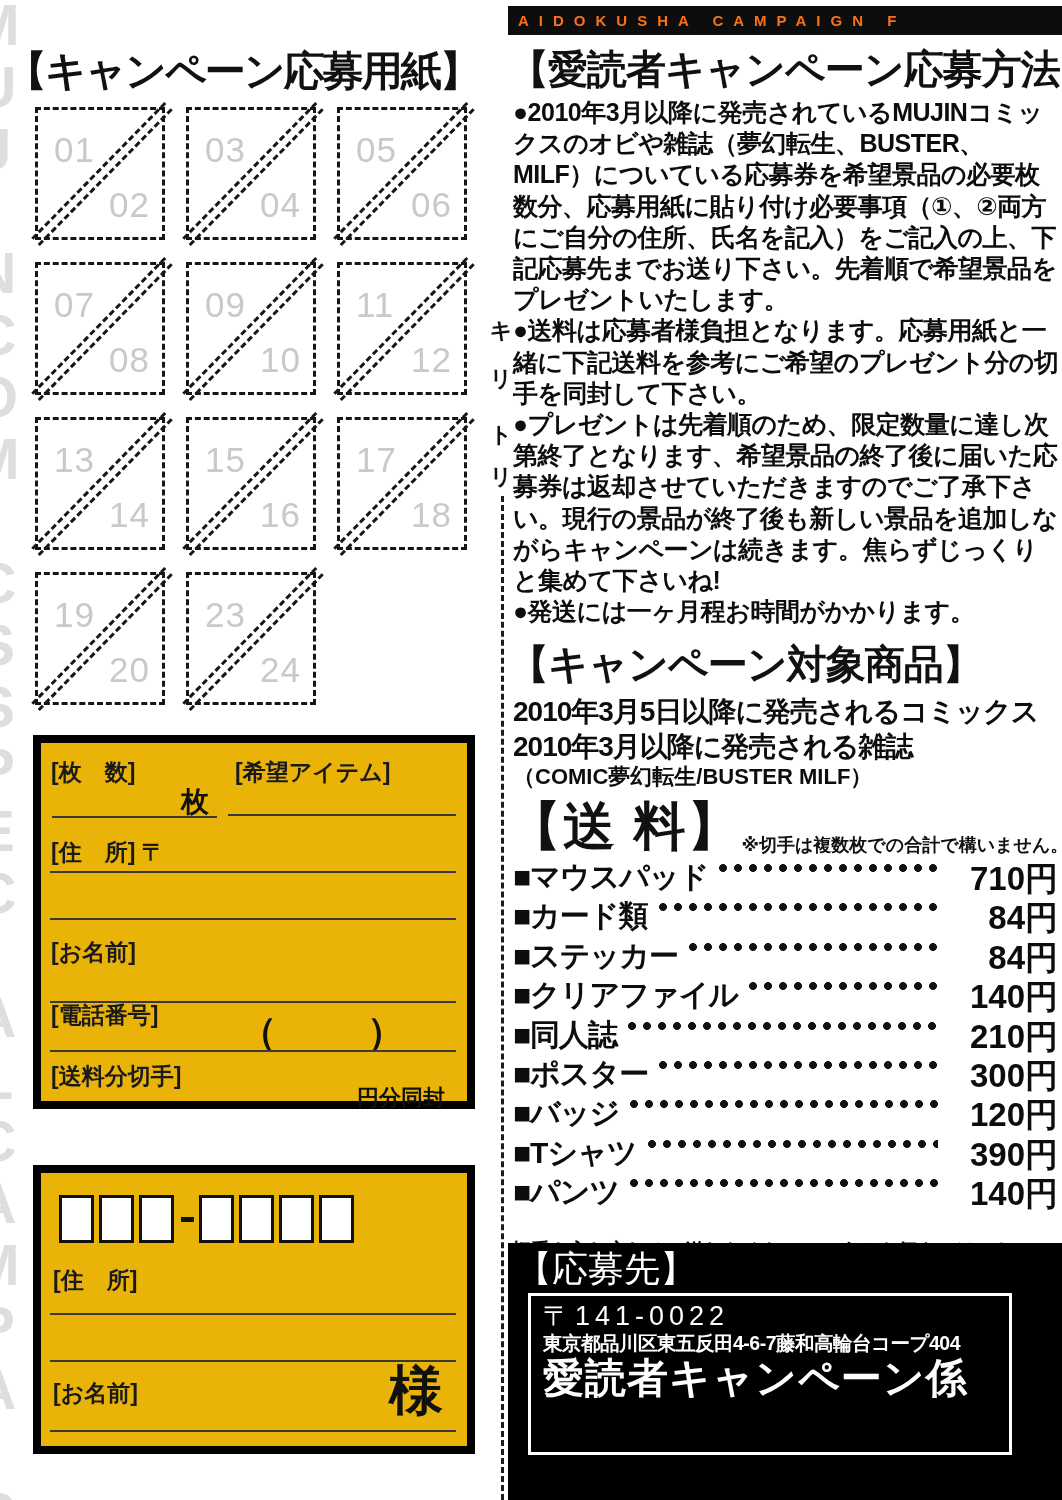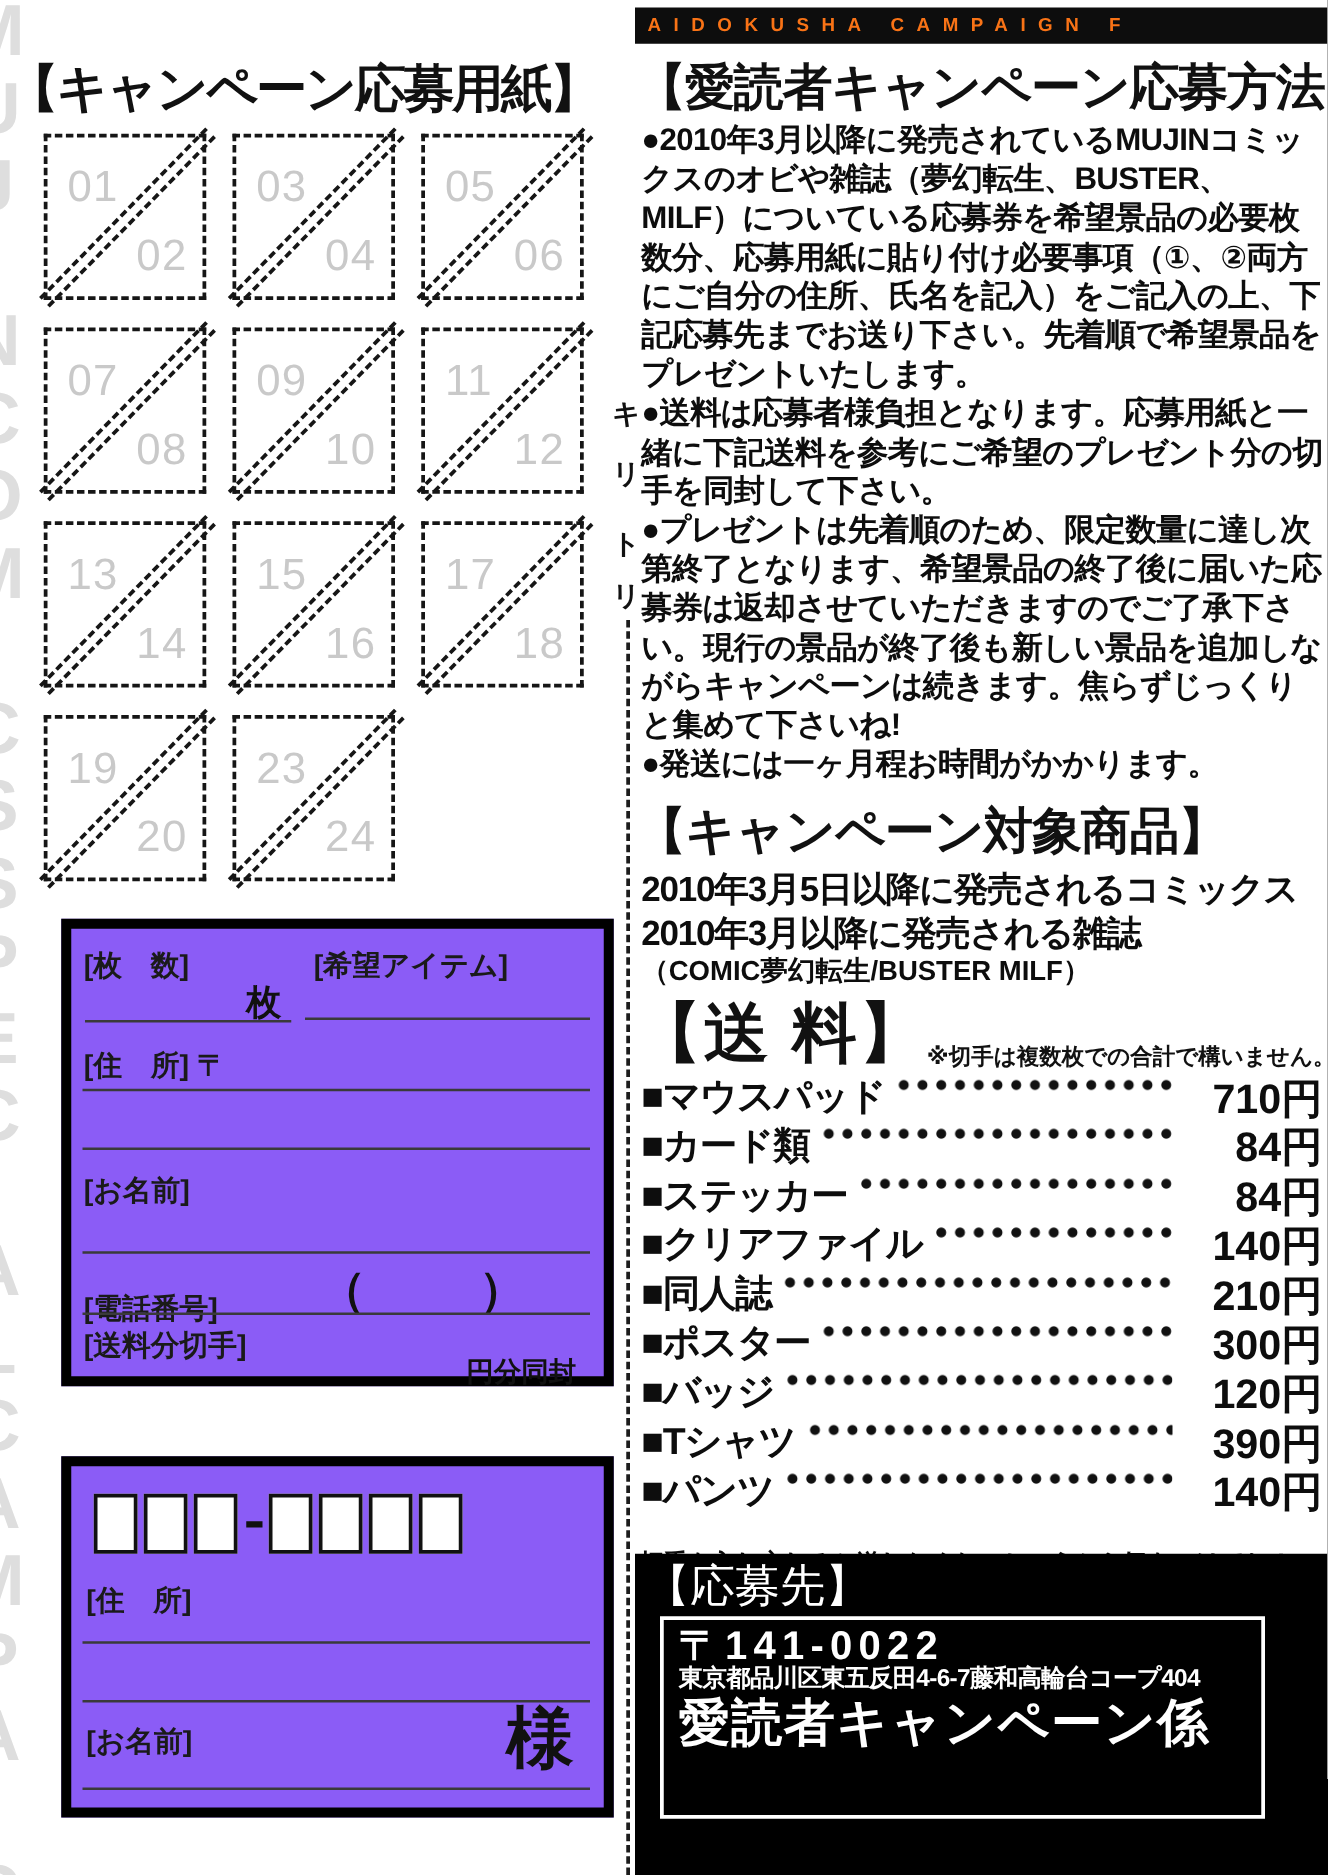--- a/index.html
+++ b/index.html
@@ -33,21 +33,21 @@
   }
   .ticket-num { position:absolute; font-size:35px; color:#c9c9c9; letter-spacing:1px; }
   .ticket-num.odd  { top:20px; left:16px; }
   .ticket-num.even { bottom:12px; right:12px; }
   .diag {
     position:absolute; left:-31px; top:58px; width:190px; height:12px;
     border-top:3px dashed #161616; border-bottom:3px dashed #161616;
     transform:rotate(-45.6deg);
   }
   
-  .formbox { position:absolute; left:33px; width:442px; border:8px solid #000; background:#8b5cf6;margin-left:16px; }
+  .formbox { position:absolute; left:33px; width:442px; border:8px solid #000; background:#eab308; }
   #form1 { top:735px; height:374px; }
   #form2 { top:1165px; height:289px; }
   .flabel { position:absolute; font-size:23px; font-weight:600; color:#1a1a1a; white-space:nowrap; }
   .wline  { position:absolute; border-top:2px solid #3a3a3a; }
   .unit-maisu { position:absolute; left:140px; top:40px; font-size:28px; font-weight:600; }
   .parens { position:absolute; left:198px; top:264px; font-size:38px; font-weight:600; letter-spacing:26px; }
   .stamp-suffix { position:absolute; right:22px; top:340px; font-size:22px; font-weight:600; }
   .postal-row { position:absolute; left:18px; top:22px; display:flex; align-items:center; }
   .pbox { width:35px; height:48px; border:3px solid #111; margin-right:5px; background:#fff; }
   .p-hyphen { width:13px; height:5px; background:#111; margin:0 5px 0 2px; }
@@ -89,21 +89,21 @@
   .leader { flex:1; height:10px; margin:6px 8px 0 10px;
             background-image:radial-gradient(circle at 5px 5px,#111 3.6px,transparent 4.3px);
             background-size:15px 10px; background-repeat:repeat-x; }
   .price-val { width:112px; text-align:right; font-size:33px; font-weight:800; white-space:nowrap; color:#0d0d0d; }
   .stamp-warning { position:absolute; left:512px; top:1212px; font-size:19.5px; font-weight:bold;
                    letter-spacing:-0.5px; white-space:nowrap; color:#0d0d0d;margin-top:25px; }
   .dest-box { position:absolute; left:508px; top:1243px; width:554px; height:257px; background:#000; }
   .dest-title { position:absolute; left:8px; top:2px; color:#fff; font-size:36px; font-weight:400; white-space:nowrap; }
   .dest-inner { position:absolute; left:20px; top:50px; width:484px; height:162px;
                 border:3px solid #fff; color:#fff; padding:5px 12px; }
-  .dest-postal { font-size:32px; font-weight:bold; letter-spacing:5px; line-height:30px; white-space:nowrap; }
+  .dest-postal { font-size:27px; font-weight:normal; letter-spacing:5px; line-height:30px; white-space:nowrap; }
   .dest-addr { font-size:19.5px; font-weight:bold; letter-spacing:-0.5px; line-height:24px; white-space:nowrap; }
   .dest-company { font-size:39px; font-weight:800; line-height:45px; letter-spacing:1px; white-space:nowrap; }
   .dest-section { font-size:41px; font-weight:800; line-height:47px; letter-spacing:1px; white-space:nowrap; }
 </style>
 </head>
 <body>
 
 <div class="page">
 
   <div class="watermark">MUJINCOMICSSPECIALCAMPAIGN</div>
@@ -172,21 +172,21 @@
     <span class="flabel" style="left:10px; top:14px;">[枚　数]</span>
     <span class="flabel" style="left:194px; top:14px;">[希望アイテム]</span>
     <span class="unit-maisu">枚</span>
     <span class="wline" style="left:11px; top:73px; width:165px;"></span>
     <span class="wline" style="left:187px; top:71px; width:228px;"></span>
     <span class="flabel" style="left:10px; top:94px;">[住　所] 〒</span>
     <span class="wline" style="left:9px; top:128px; width:406px;"></span>
     <span class="wline" style="left:9px; top:175px; width:406px;"></span>
     <span class="flabel" style="left:10px; top:194px;">[お名前]</span>
     <span class="wline" style="left:9px; top:258px; width:406px;"></span>
-    <span class="flabel" style="left:10px; top:288px;">[電話番号]</span>
+    <span class="flabel" style="left:10px; top:257px;">[電話番号]</span>
     <span class="parens">（　）</span>
     <span class="wline" style="left:9px; top:307px; width:406px;"></span>
     <span class="flabel" style="left:10px; top:318px;">[送料分切手]</span>
     <span class="stamp-suffix">円分同封</span>
   </div>
 
   <div class="formbox" id="form2">
     <div class="postal-row">
       <span class="pbox"></span>
       <span class="pbox"></span>

